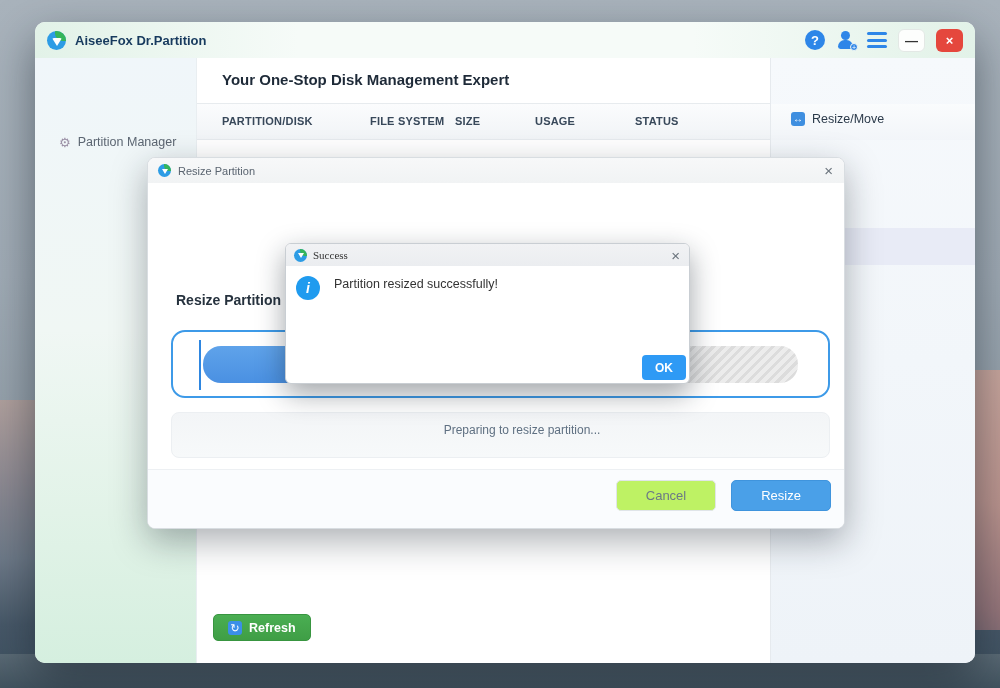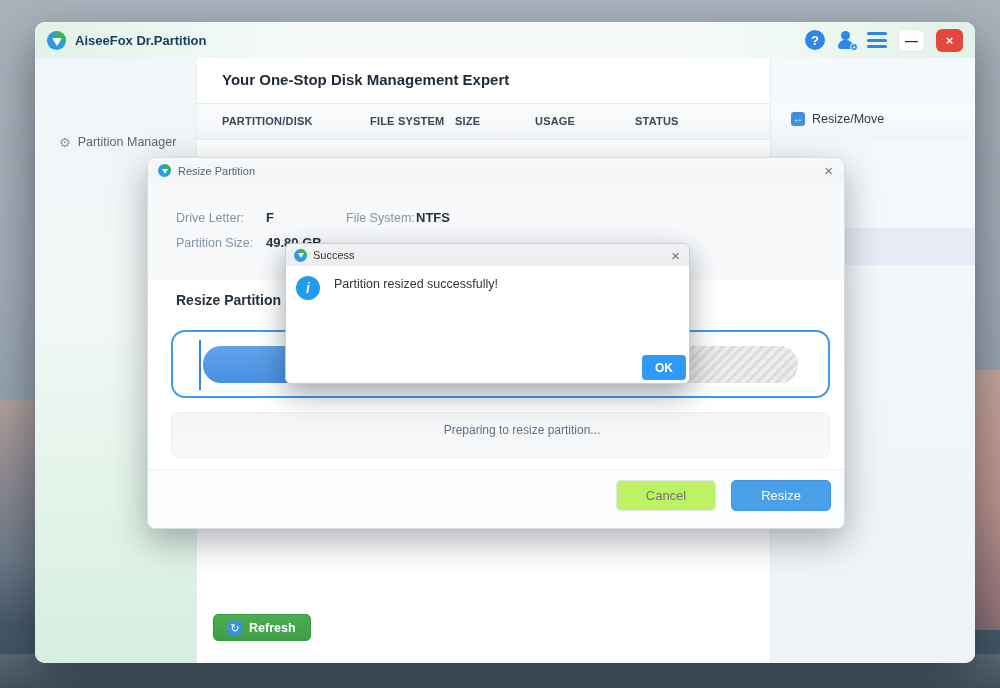--- a/index.html
+++ b/index.html
@@ -145,21 +145,21 @@
     background:#4aa0e8; border:1px solid #3f94dd; border-radius:5px; font-size:13px;
     color:#fff; display:flex; align-items:center; justify-content:center; }
 
   
   .sdialog { position:absolute; left:285px; top:243px; width:405px; height:141px;
     background:#fff; border:1px solid #c9ced3; border-radius:6px;
     box-shadow:0 10px 28px rgba(20,30,40,.4); overflow:hidden; }
   .sd-titlebar { position:absolute; left:0; top:0; width:405px; height:22px;
     background:linear-gradient(180deg,#f1f2f4,#ebedf0); display:flex; align-items:center;
     padding:0 8px; }
-  .sd-title { margin-left:6px; font-size:11px; color:#333; }
+  .sd-title { margin-left:6px; font-size:11px; color:#333;font-family:Liberation Serif, serif; }
   .info-ic { position:absolute; left:10px; top:32px; width:24px; height:24px;
     border-radius:50%; background:#1f9bef; color:#fff; font-size:14px; font-weight:bold;
     font-style:italic; display:flex; align-items:center; justify-content:center; }
   .sd-msg-title { position:absolute; left:48px; top:33px; font-size:12.5px; color:#333; }
   .sd-msg-body { position:absolute; left:48px; top:62px; width:342px; font-size:12.5px;
     color:#333; line-height:1.55; }
   .btn-ok { position:absolute; left:356px; top:111px; width:44px; height:25px;
     background:#2e9af5; border-radius:4px; color:#fff; font-size:12px; font-weight:bold;
     display:flex; align-items:center; justify-content:center; }
 </style>
@@ -228,28 +228,20 @@
 
 </div>
 
 <div class="rdialog">
   <div class="rd-titlebar">
     <div class="mini-logo"></div>
     <span class="rd-title">Resize Partition</span>
     <span class="dlg-x">×</span>
   </div>
 
-  <div class="rd-fields">
-    <span class="fld-label f-dl">Drive Letter:</span>
-    <span class="fld-value v-dl">F</span>
-    <span class="fld-label f-fs">File System:</span>
-    <span class="fld-value v-fs">NTFS</span>
-    <span class="fld-label f-ps">Partition Size:</span>
-    <span class="fld-value v-ps">49.80 GB</span>
-  </div>
 
   <div class="section-label">Resize Partition Size</div>
 
   <div class="slider">
     <div class="bar-blue"></div>
     <div class="bar-handle"></div>
     <div class="bar-hatch"></div>
   </div>
 
   <div class="progress-box">

